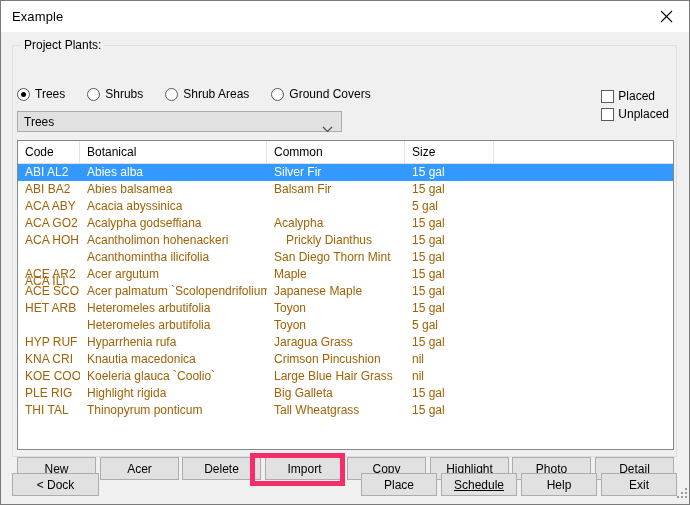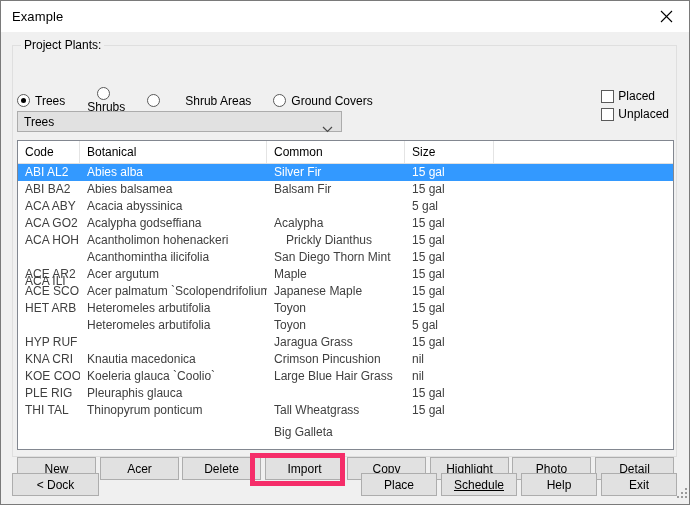--- a/index.html
+++ b/index.html
@@ -219,21 +219,21 @@
   .lv-row.selected {
     background: #3399ff;
   }
   .lv-row.selected .lv-cell { color: #ffffff; }
   .lv-cell {
     position: absolute;
     top: 0;
     height: 17px;
     line-height: 17px;
     font-size: 12px;
-    color: #404040;
+    color: #a16207;
     padding-left: 7px;
     box-sizing: border-box;
     white-space: nowrap;
     overflow: hidden;
   }
 
   
   .btn {
     position: absolute;
     background: #e1e1e1;
@@ -315,25 +315,25 @@
   <div id="client">
 
     <div class="groupbox"></div>
     <div class="groupbox-label">Project Plants:</div>
 
     <div class="radio-row">
       <div class="radio-item checked">
         <span class="radio-mark"></span>
         <span class="radio-label">Trees</span>
       </div>
-      <div class="radio-item" style="margin-left:4px;flex-direction:column;">
+      <div class="radio-item" style="margin-left:4px;">
         <span class="radio-mark"></span>
         <span class="radio-label">Shrubs</span>
       </div>
-      <div class="radio-item" style="margin-left:4px;gap:20px;">
+      <div class="radio-item" style="margin-left:4px;">
         <span class="radio-mark"></span>
         <span class="radio-label">Shrub Areas</span>
       </div>
       <div class="radio-item" style="margin-left:4px;">
         <span class="radio-mark"></span>
         <span class="radio-label">Ground Covers</span>
       </div>
     </div>
 
     <div id="combo">
@@ -419,39 +419,40 @@
             <div class="lv-cell" style="left: 387px; width: 89px;">15 gal</div>
           </div>
           <div class="lv-row">
             <div class="lv-cell" style="left: 0px; width: 62px;"></div>
             <div class="lv-cell" style="left: 62px; width: 187px;">Heteromeles arbutifolia</div>
             <div class="lv-cell" style="left: 249px; width: 138px;">Toyon</div>
             <div class="lv-cell" style="left: 387px; width: 89px;">5 gal</div>
           </div>
           <div class="lv-row">
             <div class="lv-cell" style="left: 0px; width: 62px;">HYP RUF</div>
+            <div class="lv-cell" style="left: 62px; width: 187px;">Hyparrhenia rufa</div>
             <div class="lv-cell" style="left: 249px; width: 138px;">Jaragua Grass</div>
             <div class="lv-cell" style="left: 387px; width: 89px;">15 gal</div>
           </div>
           <div class="lv-row">
             <div class="lv-cell" style="left: 0px; width: 62px;">KNA CRI</div>
             <div class="lv-cell" style="left: 249px; width: 138px;">Crimson Pincushion</div>
             <div class="lv-cell" style="left: 62px; width: 187px;">Knautia macedonica</div>
             <div class="lv-cell" style="left: 387px; width: 89px;">nil</div>
           </div>
           <div class="lv-row">
             <div class="lv-cell" style="left: 0px; width: 62px;">KOE COO</div>
             <div class="lv-cell" style="left: 62px; width: 187px;">Koeleria glauca `Coolio`</div>
             <div class="lv-cell" style="left: 249px; width: 138px;">Large Blue Hair Grass</div>
             <div class="lv-cell" style="left: 387px; width: 89px;">nil</div>
           </div>
           <div class="lv-row">
             <div class="lv-cell" style="left: 0px; width: 62px;">PLE RIG</div>
-            <div class="lv-cell" style="left: 62px; width: 187px;">Pleuraphis glauca</div>
-            <div class="lv-cell" style="left: 249px; width: 138px; margin-top: 39px;">Big Galleta</div>
+            <div class="lv-cell" style="left: 62px; width: 187px;">Highlight rigida</div>
+            <div class="lv-cell" style="left: 249px; width: 138px;">Big Galleta</div>
             <div class="lv-cell" style="left: 387px; width: 89px;">15 gal</div>
           </div>
           <div class="lv-row">
             <div class="lv-cell" style="left: 0px; width: 62px;">THI TAL</div>
             <div class="lv-cell" style="left: 62px; width: 187px;">Thinopyrum  ponticum</div>
             <div class="lv-cell" style="left: 249px; width: 138px;">Tall Wheatgrass</div>
             <div class="lv-cell" style="left: 387px; width: 89px;">15 gal</div>
           </div>
         </div>
     </div>

